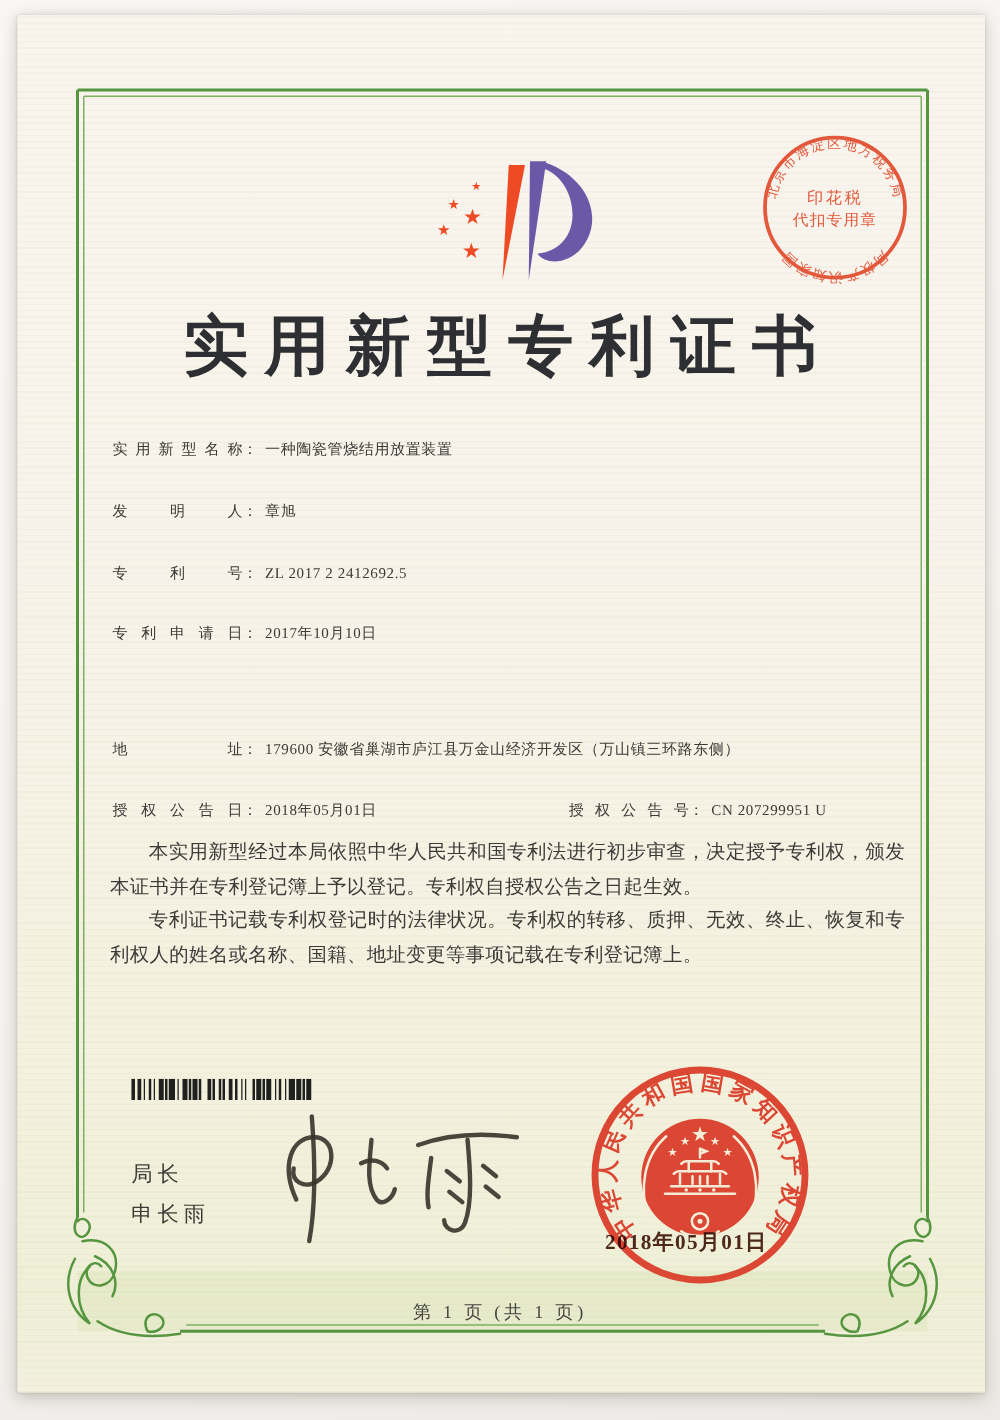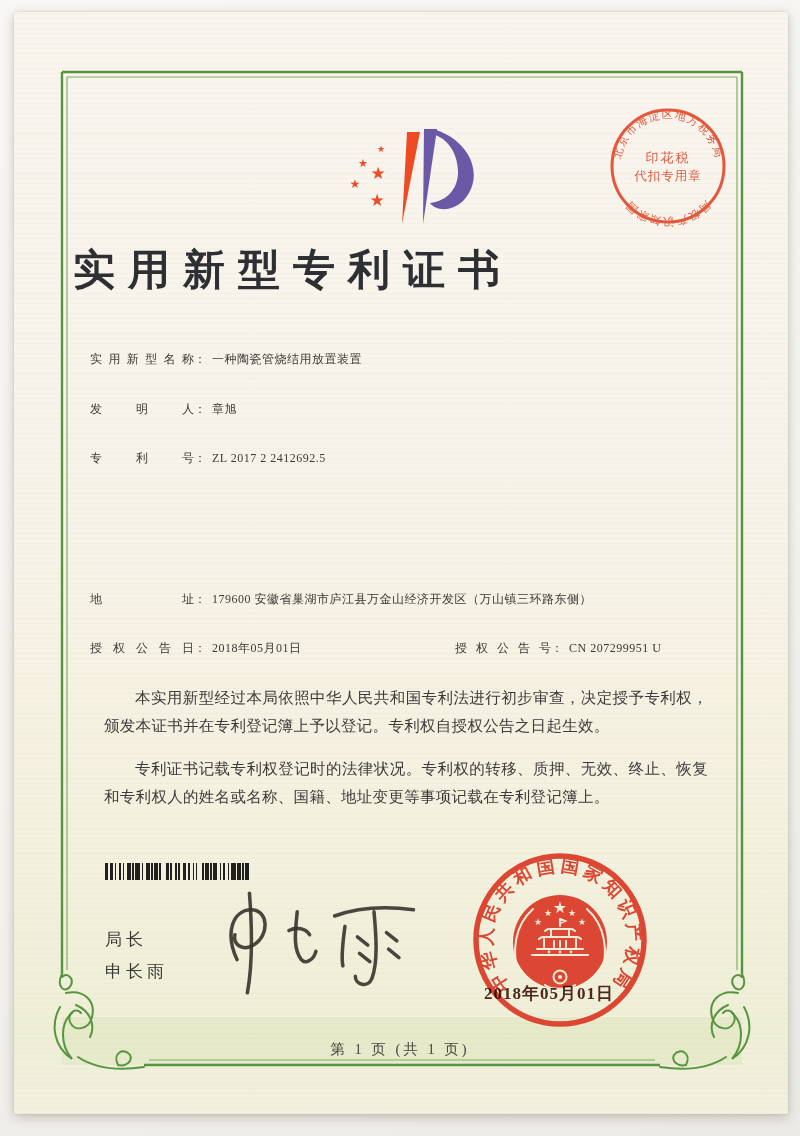--- a/index.html
+++ b/index.html
@@ -28,32 +28,32 @@
   .logo-purple-fill{fill:var(--logo-purple);}
   .star-t{font-family:"DejaVu Sans",sans-serif;}
 
   .stamp-svg{position:absolute;left:592px;top:92px;z-index:3;mix-blend-mode:multiply;opacity:.92;}
   .stamp-red-stroke{stroke:var(--stamp-red);fill:none;}
   .stamp-red-fill{fill:var(--stamp-red);}
   .stamp-arc{font-size:11px;letter-spacing:1.5px;}
   .stamp-center1{font-size:13px;letter-spacing:2px;}
   .stamp-center2{font-size:12.5px;letter-spacing:1px;}
 
-  .title{position:absolute;left:46px;width:680px;top:230px;
-    font-size:42px;font-weight:600;letter-spacing:13px;text-indent:13px;color:#2e2f33;}
+  .title{position:absolute;left:46px;width:680px;top:230px;text-align:center;
+    font-size:52px;font-weight:600;letter-spacing:13px;text-indent:13px;color:#2e2f33;}
 
   .frow{position:absolute;left:76px;right:44px;font-size:12px;line-height:23px;}
   .flabel{display:inline-block;width:104px;text-align:justify;text-align-last:justify;vertical-align:top;}
   .fcolon{display:inline-block;vertical-align:top;margin-right:6px;}
   .fvalue{display:inline-block;vertical-align:top;letter-spacing:.5px;}
   .fvalue-wrap{max-width:462px;}
   .grant-pub{position:absolute;left:365px;top:0;}
 
   .paras{position:absolute;left:74px;top:656px;width:636px;}
-  .paras p{margin:16px;font-size:15.5px;line-height:27.5px;text-align:justify;text-indent:2em;
+  .paras p{margin:0;font-size:15.5px;line-height:27.5px;text-align:justify;text-indent:2em;
     color:#3d3b38;letter-spacing:.3px;}
 
   .barcode{position:absolute;left:91px;top:851px;width:206px;height:17px;overflow:hidden;white-space:nowrap;font-size:0;}
   .barcode .b{display:inline-block;height:100%;}
 
   .director-title{position:absolute;left:91px;top:916px;font-size:17px;letter-spacing:4px;color:#3b3935;}
   .director-name{position:absolute;left:91px;top:948px;font-size:17px;letter-spacing:4px;color:#3b3935;}
   .sig-svg{position:absolute;left:196px;top:872px;z-index:2;}
   .sig-stroke{stroke:#37332b;fill:none;stroke-width:3.4;stroke-linecap:round;stroke-linejoin:round;opacity:.9;}
 
@@ -129,20 +129,23 @@
     <div class="title">实用新型专利证书</div>
 
     <div class="frow" style="top:336px">
       <span class="flabel">实用新型名称</span><span class="fcolon">：</span><span class="fvalue">一种陶瓷管烧结用放置装置</span>
     </div>
     <div class="frow" style="top:386px">
       <span class="flabel">发明人</span><span class="fcolon">：</span><span class="fvalue">章旭</span>
     </div>
     <div class="frow" style="top:435px">
       <span class="flabel">专利号</span><span class="fcolon">：</span><span class="fvalue">ZL 2017 2 2412692.5</span>
+    </div>
+    <div class="frow" style="top:483px">
+      <span class="flabel">专利申请日</span><span class="fcolon">：</span><span class="fvalue">2017年10月10日</span>
     </div>
     <div class="frow" style="top:576px">
       <span class="flabel">地址</span><span class="fcolon">：</span><span class="fvalue fvalue-wrap">179600 安徽省巢湖市庐江县万金山经济开发区（万山镇三环路东侧）</span>
     </div>
     <div class="frow" style="top:625px">
       <span class="flabel">授权公告日</span><span class="fcolon">：</span><span class="fvalue">2018年05月01日</span>
       <span class="grant-pub">
         <span class="flabel" style="width:96px">授权公告号</span><span class="fcolon">：</span><span class="fvalue">CN 207299951 U</span>
       </span>
     </div>

